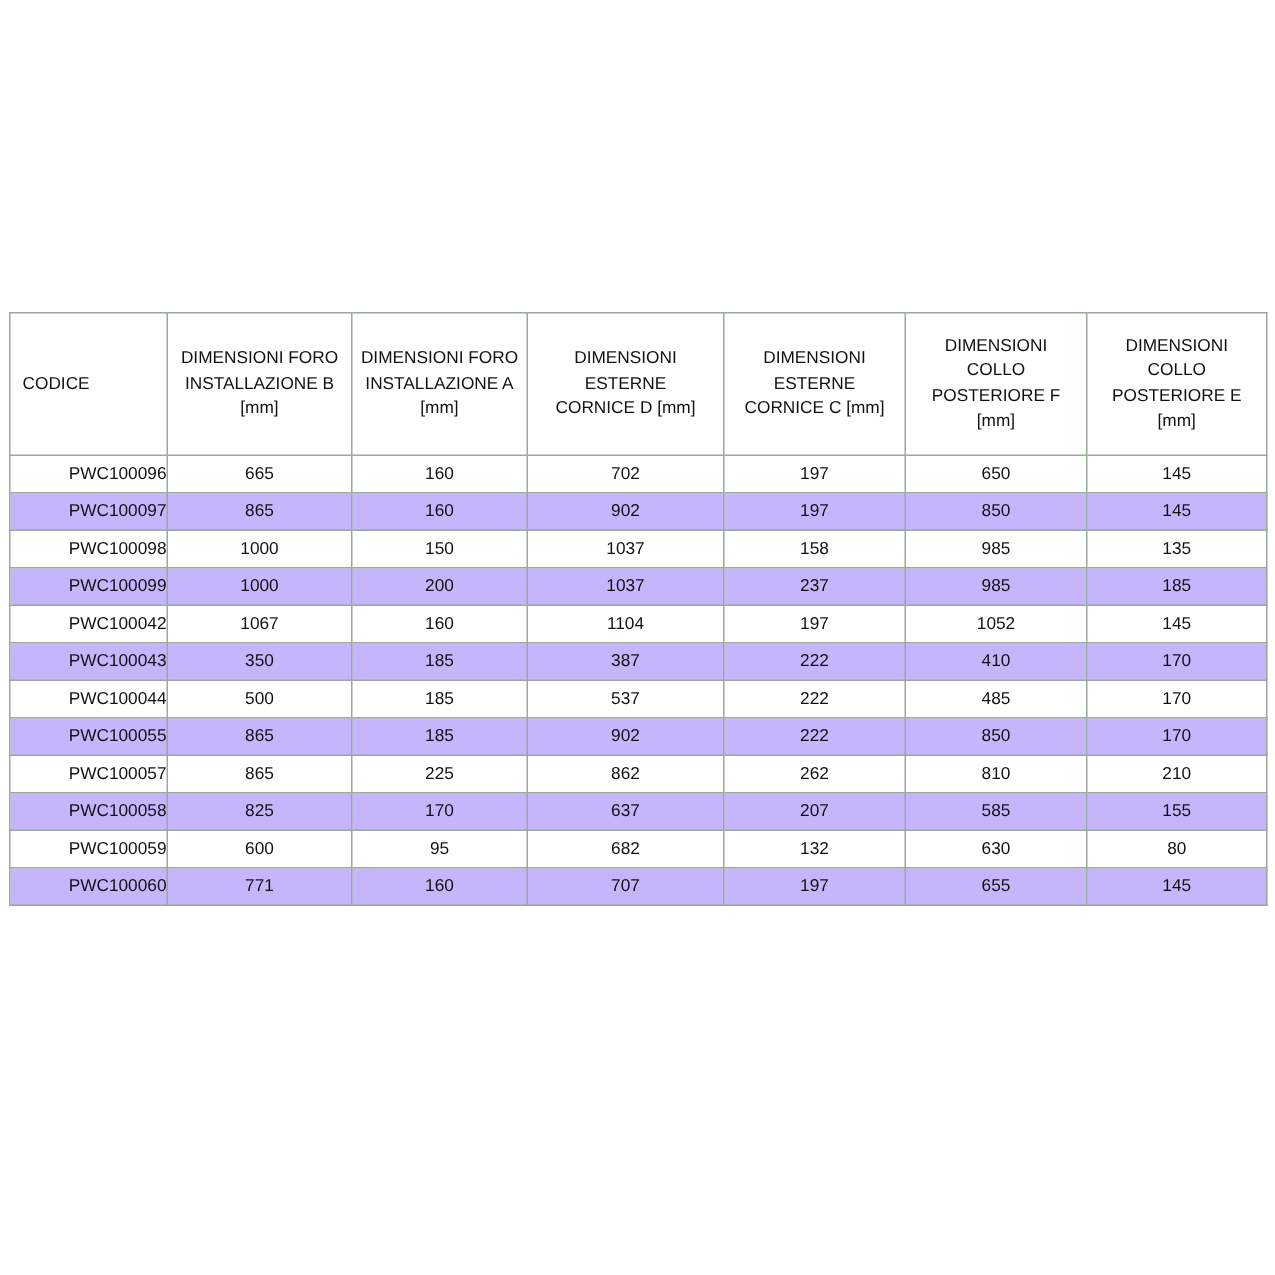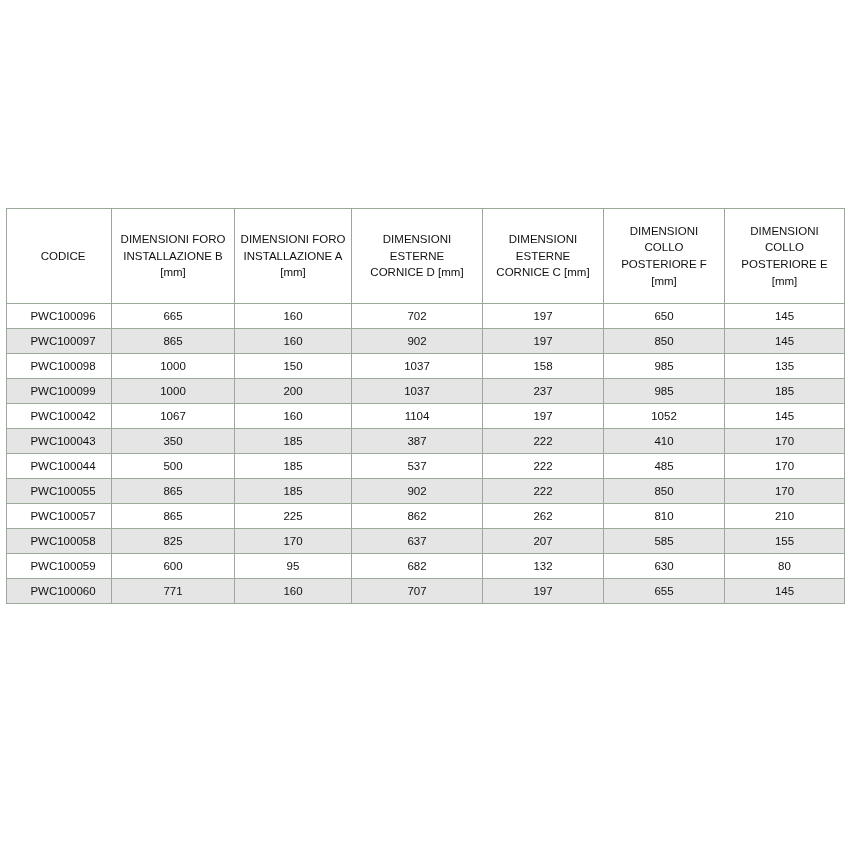--- a/index.html
+++ b/index.html
@@ -36,35 +36,35 @@
     height: 94px;
     background: #ffffff;
     font-weight: normal;
     font-size: 11.5px;
     line-height: 1.45;
     padding: 4px 4px;
     text-align: center;
     vertical-align: middle;
   }
   thead th.code-head {
-    text-align: center;
+    text-align: left;
     padding-left: 8px;
     vertical-align: middle;
   }
   tbody td {
     height: 24px;
     text-align: center;
     font-size: 11.5px;
   }
   tbody td.code-cell {
-    text-align: center;
+    text-align: right;
     padding-left: 8px;
   }
   tbody tr.alt td {
-    background: #e5e5e5;
+    background: #c4b5fd;
   }
   tbody tr.plain td {
     background: #ffffff;
   }
   .hdr-line { display: block; }
 </style>
 </head>
 <body>
 
 <div id="table-wrap">

